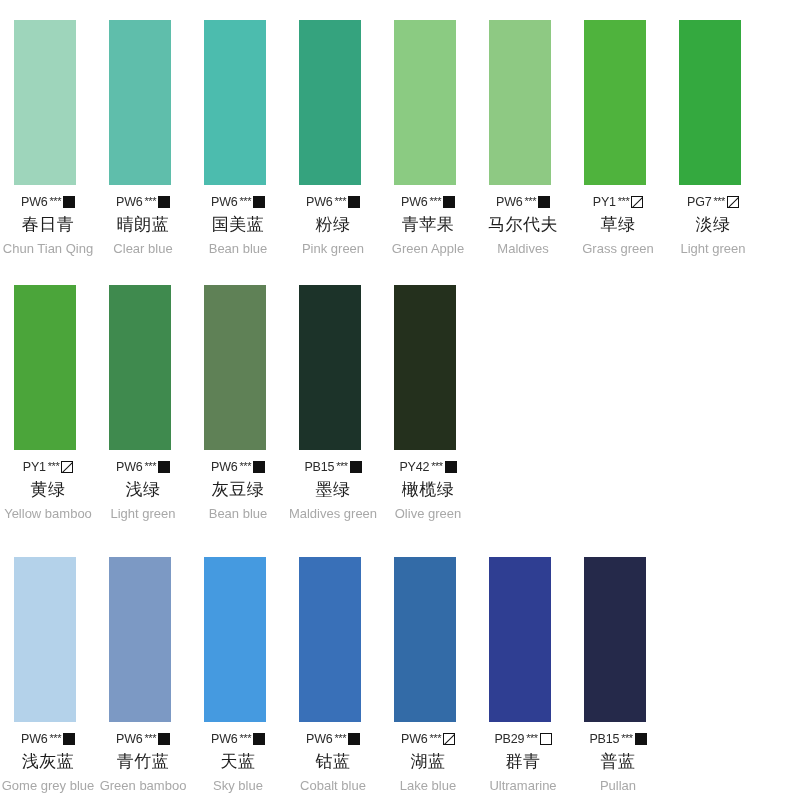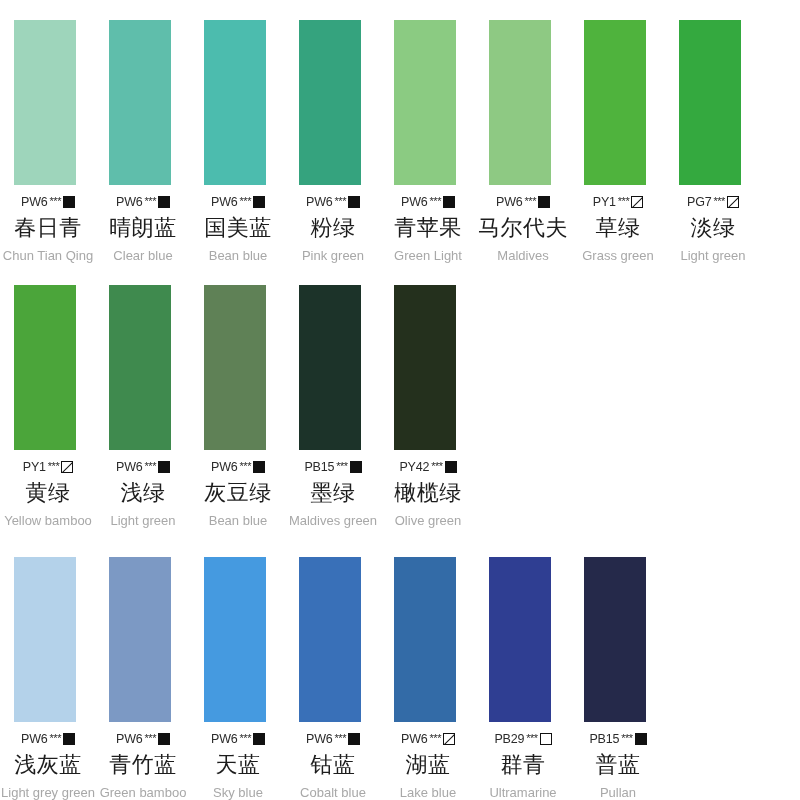--- a/index.html
+++ b/index.html
@@ -103,21 +103,21 @@
     left: -3px;
     top: 50%;
     width: 17px;
     height: 1.4px;
     background: #111111;
     transform: rotate(-45deg);
     transform-origin: center;
   }
 
   .cn-name {
-    font-size: 22px;
+    font-size: 17px;
     color: #1d1d1d;
     margin-top: 4px;
     letter-spacing: 0.5px;
     white-space: nowrap;
     font-family: Liberation Mono, monospace;
     font-weight: 500;
   }
 
   .en-name {
     font-size: 13px;
@@ -182,21 +182,21 @@
       </div>
       <div class="cell">
         <div class="swatch" style="background: rgb(139, 203, 130);"></div>
         <div class="meta">
           <div class="code-line">
             <span class="code">PW6</span>
             <span class="stars">***</span>
             <span class="light-icon filled"></span>
           </div>
           <div class="cn-name">青苹果</div>
-          <div class="en-name">Green Light</div>
+          <div class="en-name">Green Apple</div>
         </div>
       </div>
       <div class="cell">
         <div class="swatch" style="background: rgb(142, 201, 131);"></div>
         <div class="meta">
           <div class="code-line">
             <span class="code">PW6</span>
             <span class="stars">***</span>
             <span class="light-icon filled"></span>
           </div>
@@ -294,21 +294,21 @@
     <div class="row" style="top: 557px;">
       <div class="cell">
         <div class="swatch" style="background: rgb(180, 210, 234);"></div>
         <div class="meta">
           <div class="code-line">
             <span class="code">PW6</span>
             <span class="stars">***</span>
             <span class="light-icon filled"></span>
           </div>
           <div class="cn-name">浅灰蓝</div>
-          <div class="en-name">Light grey green</div>
+          <div class="en-name">Gome grey blue</div>
         </div>
       </div>
       <div class="cell">
         <div class="swatch" style="background: rgb(124, 153, 196);"></div>
         <div class="meta">
           <div class="code-line">
             <span class="code">PW6</span>
             <span class="stars">***</span>
             <span class="light-icon filled"></span>
           </div>

